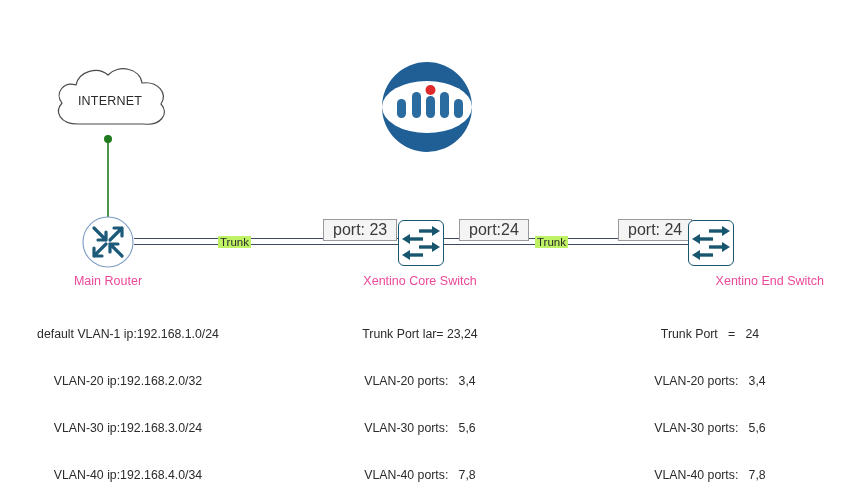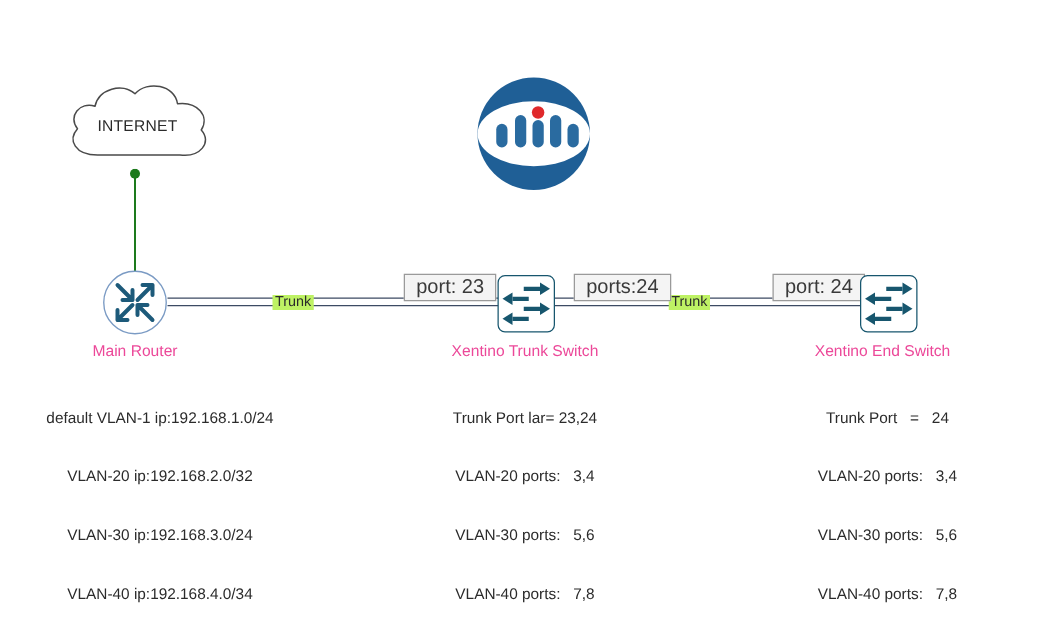--- a/index.html
+++ b/index.html
@@ -58,21 +58,21 @@
     height: 52px;
   }
   .device-caption {
     position: absolute;
     text-align: center;
     font-size: 12.5px;
     color: #ec4899;
   }
   #router-caption { left: 38px; top: 274px; width: 140px; }
   #core-caption   { left: 350px; top: 274px; width: 140px; }
-  #end-caption    { left: 626px; top: 274px; width: 160px; }
+  #end-caption    { left: 664px; top: 274px; width: 160px; text-align: right; }
 
   
   .info-block {
     position: absolute;
     font-size: 12.3px;
     line-height: 15.6px;
     color: #2b2b2b;
     text-align: center;
     white-space: pre;
   }
@@ -185,40 +185,40 @@
   </div>
   <div class="device-caption" id="router-caption">Main Router</div>
 
   <div class="trunk-line" id="trunk-left"></div>
   <div class="trunk-label" id="trunk-label-left">Trunk</div>
 
   <div class="trunk-line" id="trunk-right"></div>
   <div class="trunk-label" id="trunk-label-right">Trunk</div>
 
   <div class="port-badge" id="port-core-left">port: 23</div>
-  <div class="port-badge" id="port-core-right">ports:24</div>
+  <div class="port-badge" id="port-core-right">port:24</div>
   <div class="port-badge" id="port-end-left">port: 24</div>
 
   <div class="switch-icon" id="core-switch">
     <svg width="44" height="44" viewBox="0 0 44 44">
       <g stroke="#17566e" stroke-width="3.4" fill="none" stroke-linecap="butt">
         <line x1="20" y1="10" x2="33" y2="10"></line>
         <line x1="11" y1="18" x2="24" y2="18"></line>
         <line x1="20" y1="26" x2="33" y2="26"></line>
         <line x1="11" y1="34" x2="24" y2="34"></line>
       </g>
       <g fill="#17566e">
         <polygon points="33,5 41,10 33,15"></polygon>
         <polygon points="11,13 3,18 11,23"></polygon>
         <polygon points="33,21 41,26 33,31"></polygon>
         <polygon points="11,29 3,34 11,39"></polygon>
       </g>
     </svg>
   </div>
-  <div class="device-caption" id="core-caption">Xentino Trunk Switch</div>
+  <div class="device-caption" id="core-caption">Xentino Core Switch</div>
 
   <div class="switch-icon" id="end-switch">
     <svg width="44" height="44" viewBox="0 0 44 44">
       <g stroke="#17566e" stroke-width="3.4" fill="none" stroke-linecap="butt">
         <line x1="20" y1="10" x2="33" y2="10"></line>
         <line x1="11" y1="18" x2="24" y2="18"></line>
         <line x1="20" y1="26" x2="33" y2="26"></line>
         <line x1="11" y1="34" x2="24" y2="34"></line>
       </g>
       <g fill="#17566e">

